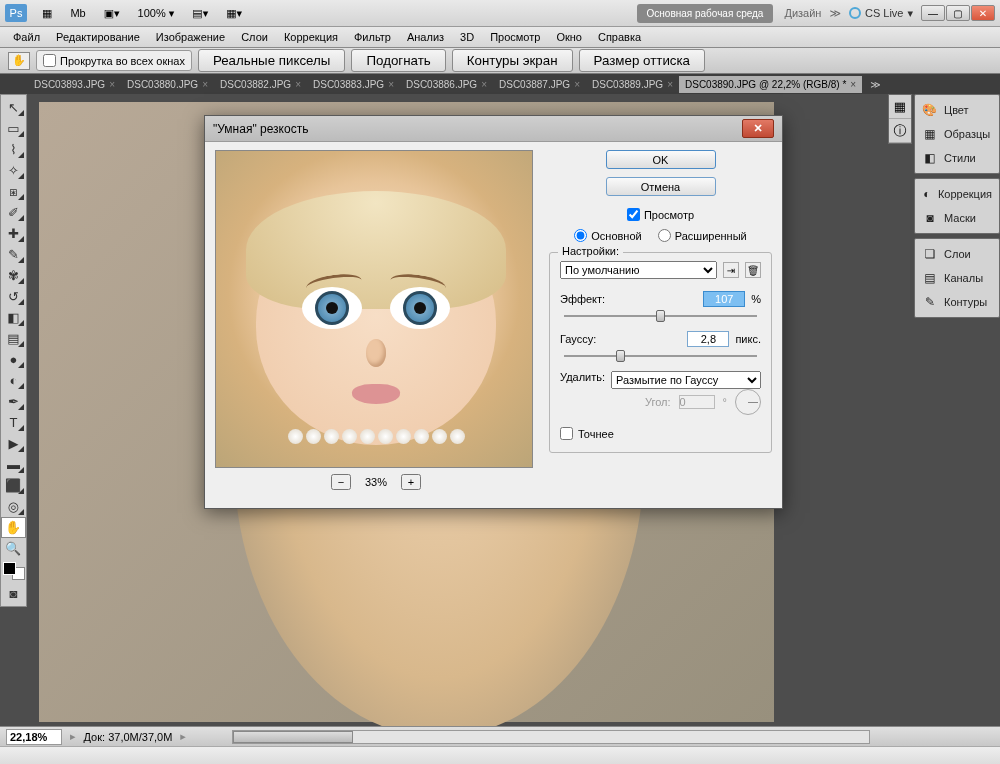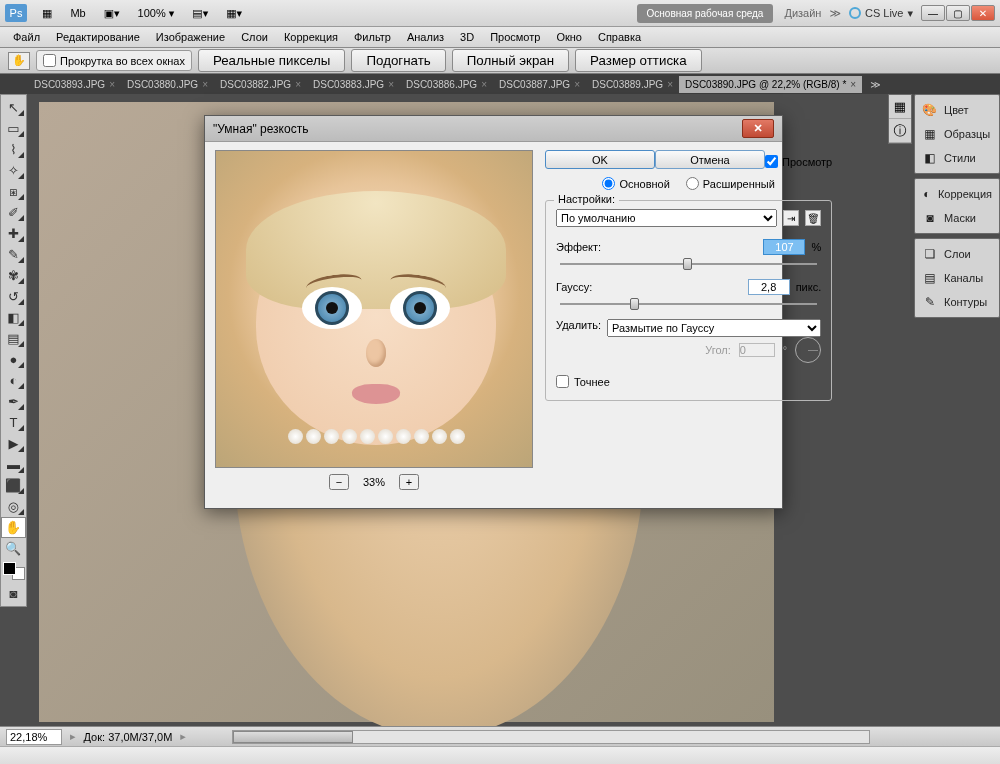--- a/index.html
+++ b/index.html
@@ -53,21 +53,21 @@
 .right-strip { position: absolute; right: 88px; top: 94px; width: 24px; background: #d3d3d3; border: 1px solid #6a6a6a; display: flex; flex-direction: column; }
 .strip-btn { height: 24px; display: flex; align-items: center; justify-content: center; font-size: 13px; border-bottom: 1px solid #aaa; }
 
 
 .canvas { position: absolute; left: 27px; right: 114px; top: 94px; bottom: 38px; background: #4d4d4d; overflow: hidden; }
 .image-area { position: absolute; left: 12px; top: 8px; width: 735px; height: 620px; background: linear-gradient(135deg,#b8a997,#98907d); }
 .doll { position: absolute; left: 195px; top: 80px; width: 410px; height: 555px; background: radial-gradient(ellipse at 50% 30%, #f3d8b8, #d8b88c 60%, #9d8f77); border-radius: 45% 45% 50% 50%; }
 
 
 .statusbar { position: absolute; left: 0; right: 0; bottom: 18px; height: 20px; background: linear-gradient(#e0e0e0,#c8c8c8); display: flex; align-items: center; font-size: 11px; border-top: 1px solid #888; padding: 0 6px; gap: 8px; }
-.statusbar input { width: 56px; font-size: 11px; border: 1px solid #999; padding: 1px 3px; }
+.statusbar input { width: 56px; font-size: 11px; border: 1px solid #999; padding: 1px 3px; font-weight: bold; }
 .h-scroll { position: absolute; left: 232px; right: 130px; bottom: 20px; height: 14px; background: #e4e4e4; border: 1px solid #999; }
 .h-scroll .thumb { position: absolute; left: 0; width: 120px; height: 100%; background: linear-gradient(#ddd,#bbb); border: 1px solid #888; }
 
 
 .taskbar { position: absolute; left: 0; right: 0; bottom: 0; height: 18px; background: linear-gradient(#eee,#ddd); border-top: 1px solid #aaa; }
 
 
 .dialog { position: absolute; left: 204px; top: 115px; width: 579px; height: 394px; background: #efefef; border: 1px solid #5a5a5a; box-shadow: 0 4px 18px rgba(0,0,0,0.5); }
 .dlg-title { height: 26px; background: linear-gradient(#cfcfcf,#bcbcbc); display: flex; align-items: center; padding: 0 8px; font-size: 12px; border-bottom: 1px solid #9a9a9a; }
 .dlg-title-spacer { flex: 1; }
@@ -85,21 +85,21 @@
 .brow.l { left: 50px; transform: rotate(-8deg); } .brow.r { right: 50px; transform: rotate(8deg); }
 .nose { position: absolute; left: 50%; top: 130px; width: 20px; height: 28px; background: #edc6a3; border-radius: 50%; transform: translateX(-50%); box-shadow: inset -2px -3px 4px #c99c78; }
 .mouth { position: absolute; left: 50%; top: 175px; width: 48px; height: 20px; background: #dd9394; border-radius: 46% 46% 55% 55%; transform: translateX(-50%); }
 .hair { position: absolute; left: -10px; right: -10px; top: -18px; height: 118px; background: radial-gradient(ellipse at 50% 10%, #f2e5c2, #d6bd87); border-radius: 52% 52% 30% 30%; }
 .pearls { position: absolute; left: 26px; right: 26px; bottom: -6px; height: 22px; display: flex; justify-content: center; gap: 3px; }
 .pearl { width: 15px; height: 15px; background: radial-gradient(#fff,#ded6c8); border-radius: 50%; }
 .zoom-row { display: flex; align-items: center; justify-content: center; gap: 14px; margin-top: 6px; font-size: 11px; }
 .zoom-row button { width: 20px; height: 16px; font-size: 11px; }
 
 .ctrl-col { flex: 1; font-size: 11px; }
-.btn-stack { display: flex; flex-direction: row; align-items: center; gap: 0; }
+.btn-stack { display: flex; flex-direction: column; align-items: center; gap: 8px; }
 .dlg-btn { width: 110px; height: 19px; background: linear-gradient(#fafafa,#dedede); border: 1px solid #72a0cb; border-radius: 3px; font-size: 11px; }
 .dlg-btn.ok { border-color: #4b8bc6; }
 .check-row { display: flex; align-items: center; gap: 4px; margin-top: 4px; }
 .radio-row { display: flex; align-items: center; justify-content: center; gap: 16px; margin-top: 8px; }
 .radio-row label { display: flex; align-items: center; gap: 4px; }
 
 .settings-box { border: 1px solid #b6b6b6; border-radius: 3px; margin-top: 10px; padding: 8px 10px 12px; position: relative; }
 .settings-legend { position: absolute; top: -8px; left: 8px; background: #efefef; padding: 0 4px; font-size: 11px; }
 .preset-row { display: flex; align-items: center; gap: 6px; margin-bottom: 12px; }
 .preset-row select { flex: 1; font-size: 11px; height: 18px; }
@@ -164,21 +164,21 @@
 </div>
 
 <div class="optionsbar">
   <div style="width:22px;height:18px;border:1px solid #888;background:#eee;display:flex;align-items:center;justify-content:center">✋</div>
   <label class="opt-check">
       <input type="checkbox" style=""> 
       <span>Прокрутка во всех окнах</span>
     </label>
   <button class="opt-btn">Реальные пикселы</button>
   <button class="opt-btn">Подогнать</button>
-  <button class="opt-btn">Полный экран</button>
+  <button class="opt-btn">Контуры экран</button>
   <button class="opt-btn">Размер оттиска</button>
 </div>
 
 <div class="tabsbar">
   <div class="doc-tab">
       <span>DSC03893.JPG</span>
       <span class="tab-x">×</span>
     </div>
   <div class="doc-tab">
       <span>DSC03880.JPG</span>

